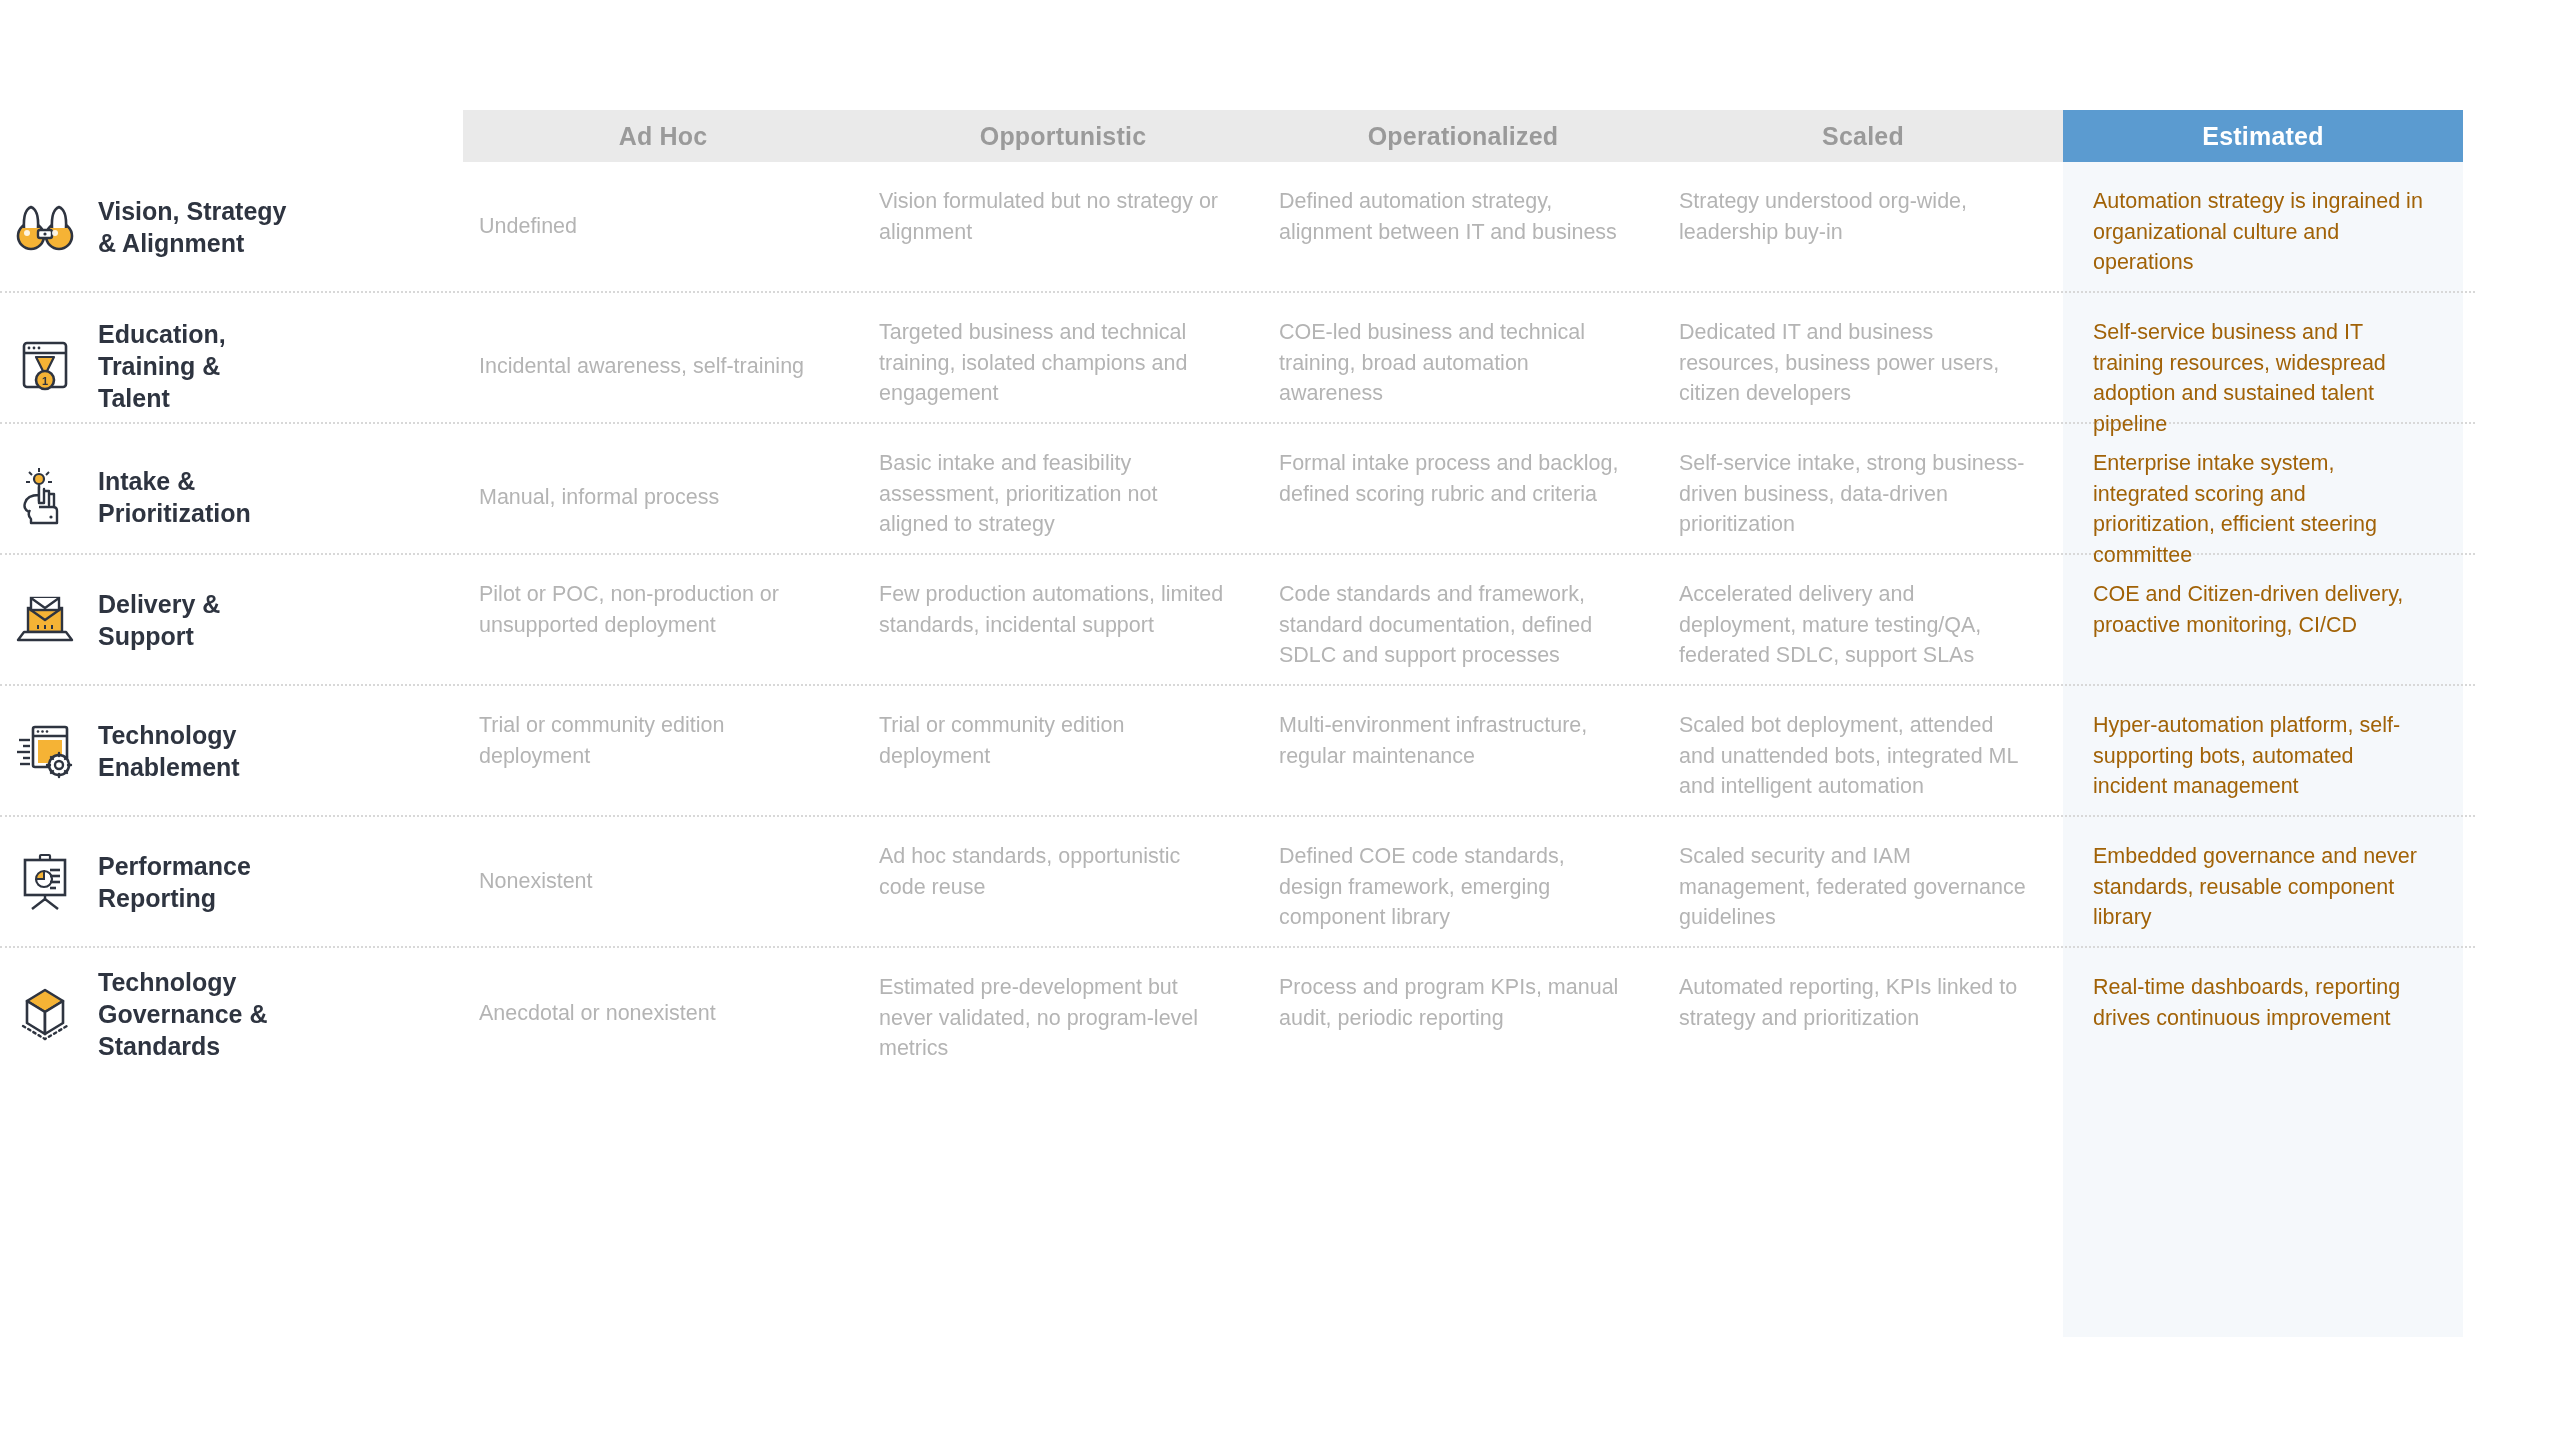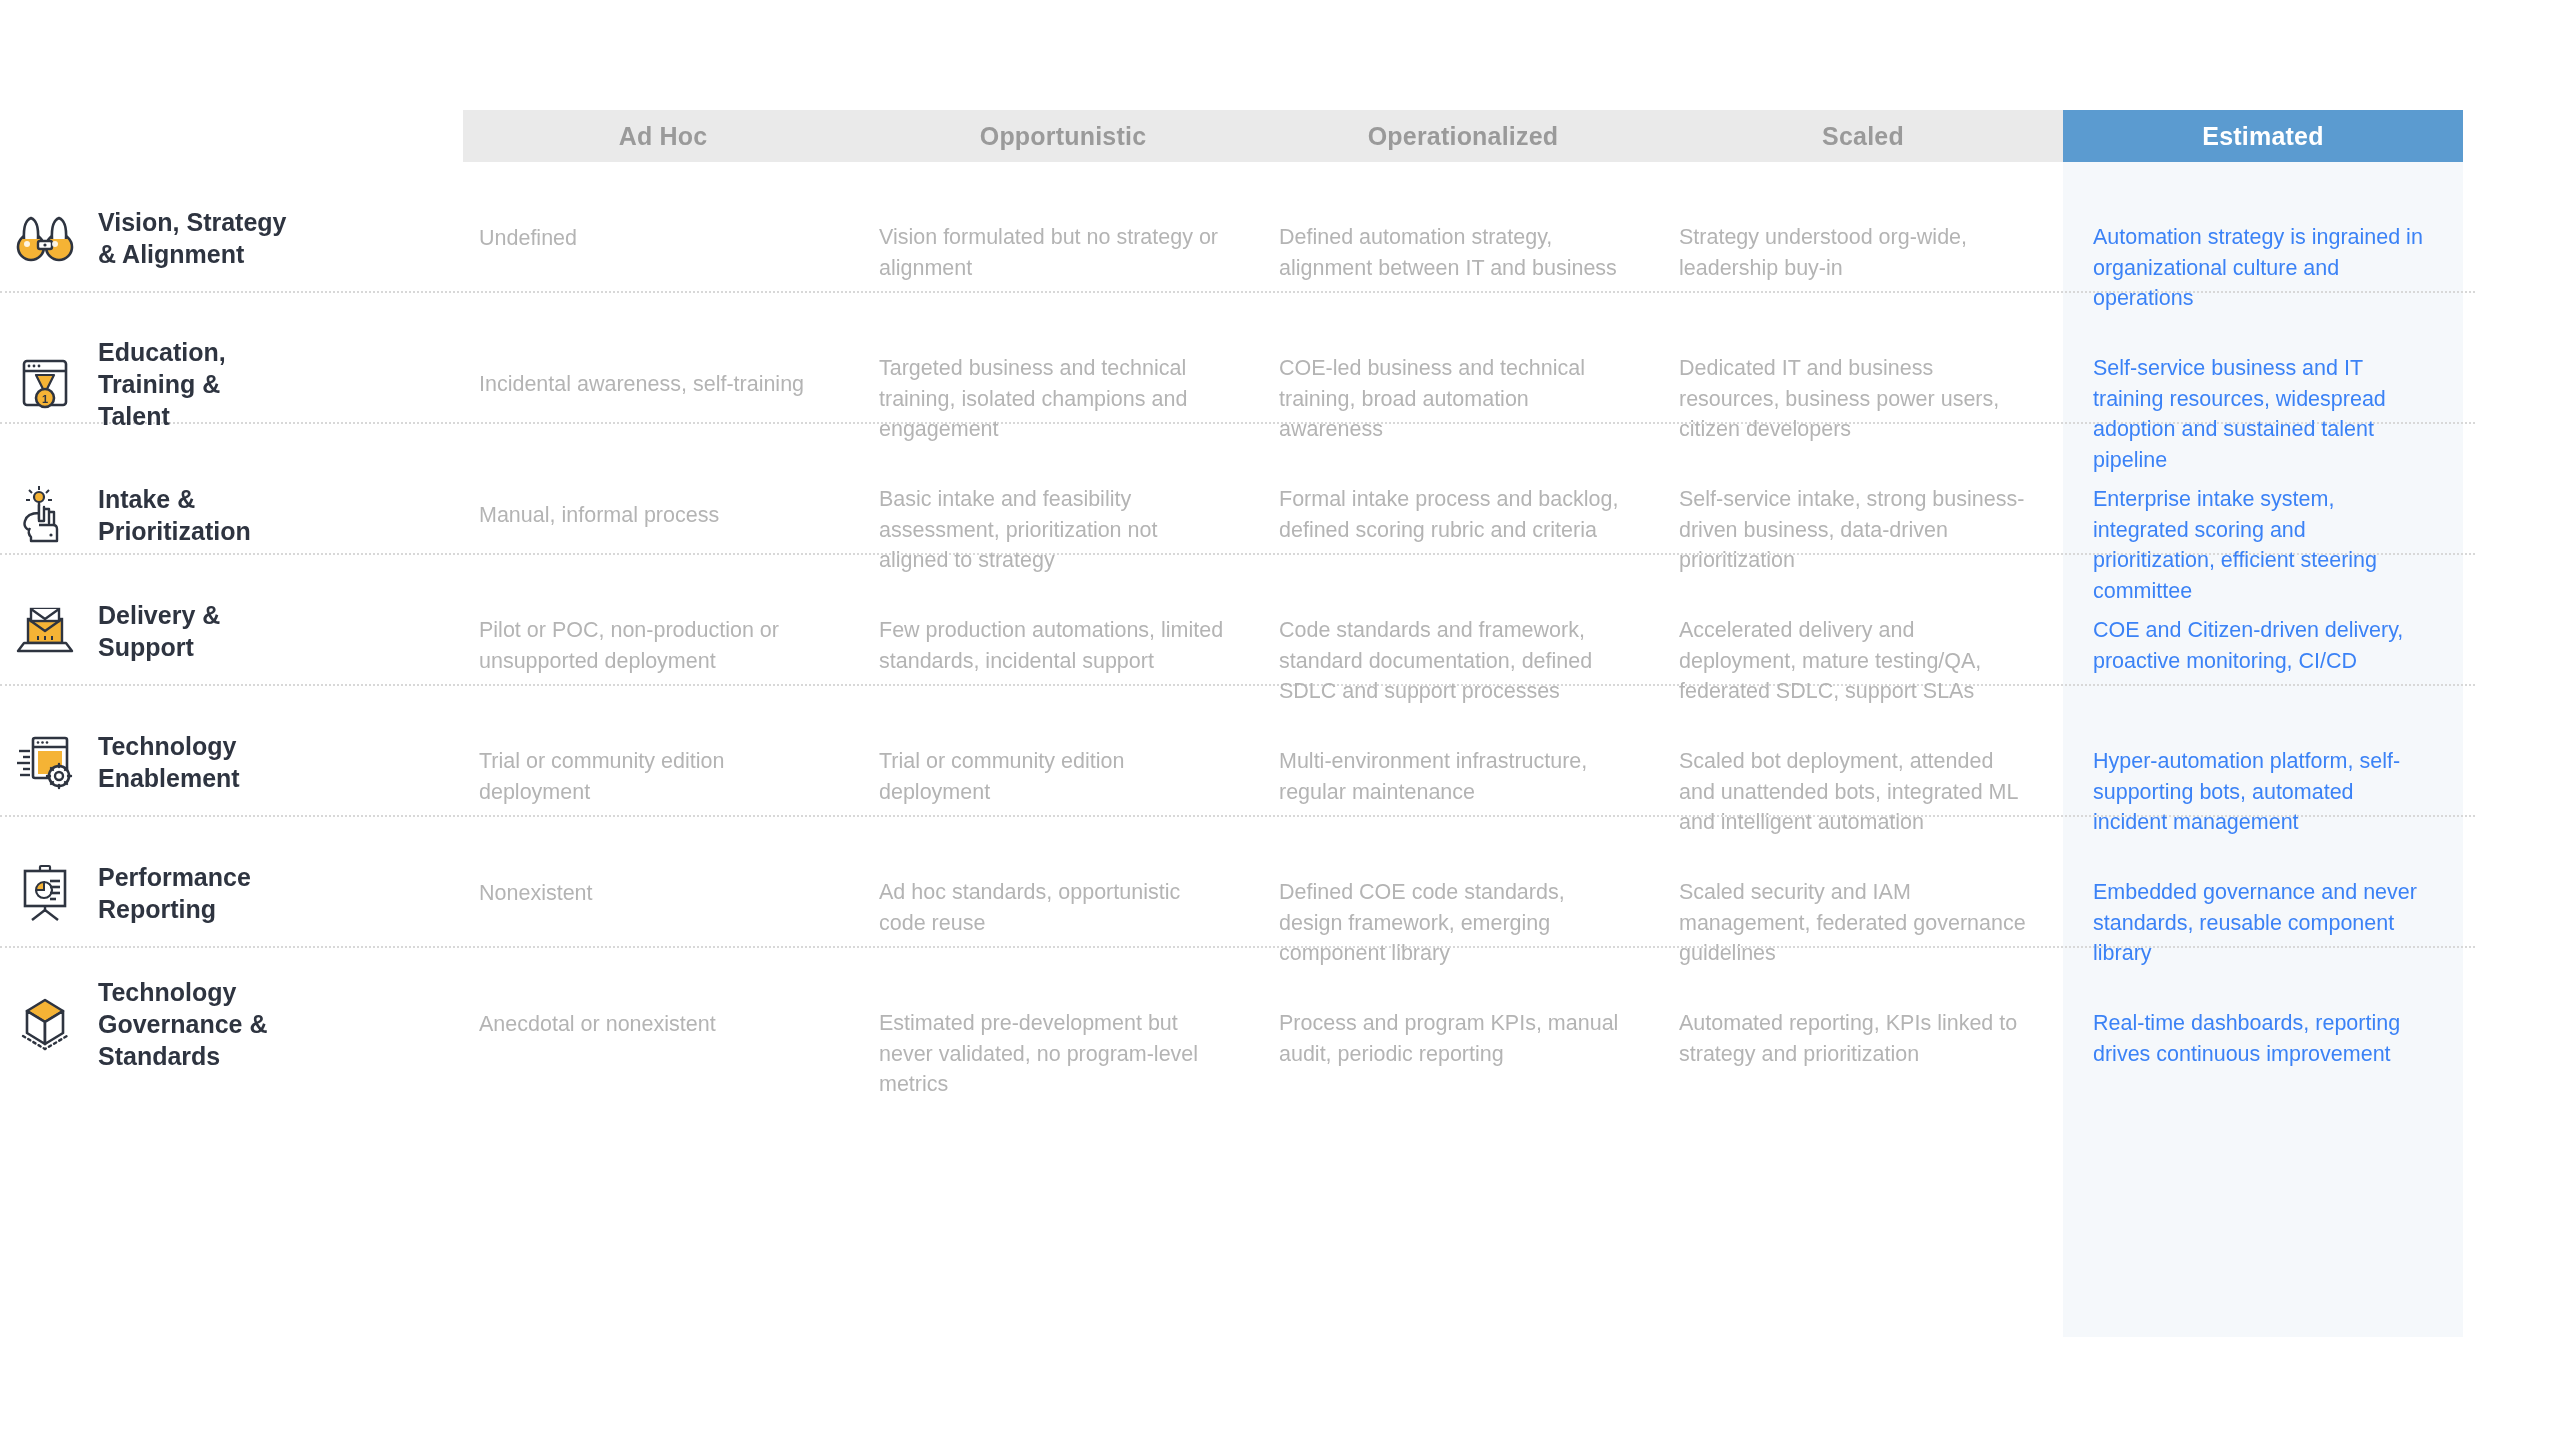--- a/index.html
+++ b/index.html
@@ -108,28 +108,28 @@
 
   .cell {
     display: flex;
     align-items: center;
     padding: 0 34px 0 16px;
     font-size: 21.5px;
     line-height: 1.42;
     color: #b4b4b4;
   }
   .cell.opt {
-    color: #3b82f6;
+    color: #a16207;
     padding-left: 30px;
     padding-right: 38px;
   }
   .spacer-cell { }
 
   
-  .row .cell.shift-up { align-items: flex-start; padding-top: 24px; margin-top: 36px; }
+  .row .cell.shift-up { align-items: flex-start; padding-top: 24px; }
   .row .cell.shift-mid { align-items: center; }
 </style>
 </head>
 <body>
 
 <div class="matrix">
 
   <div class="optimized-band"></div>
   <div class="header-strip"></div>
   <div class="header-strip-opt"></div>

